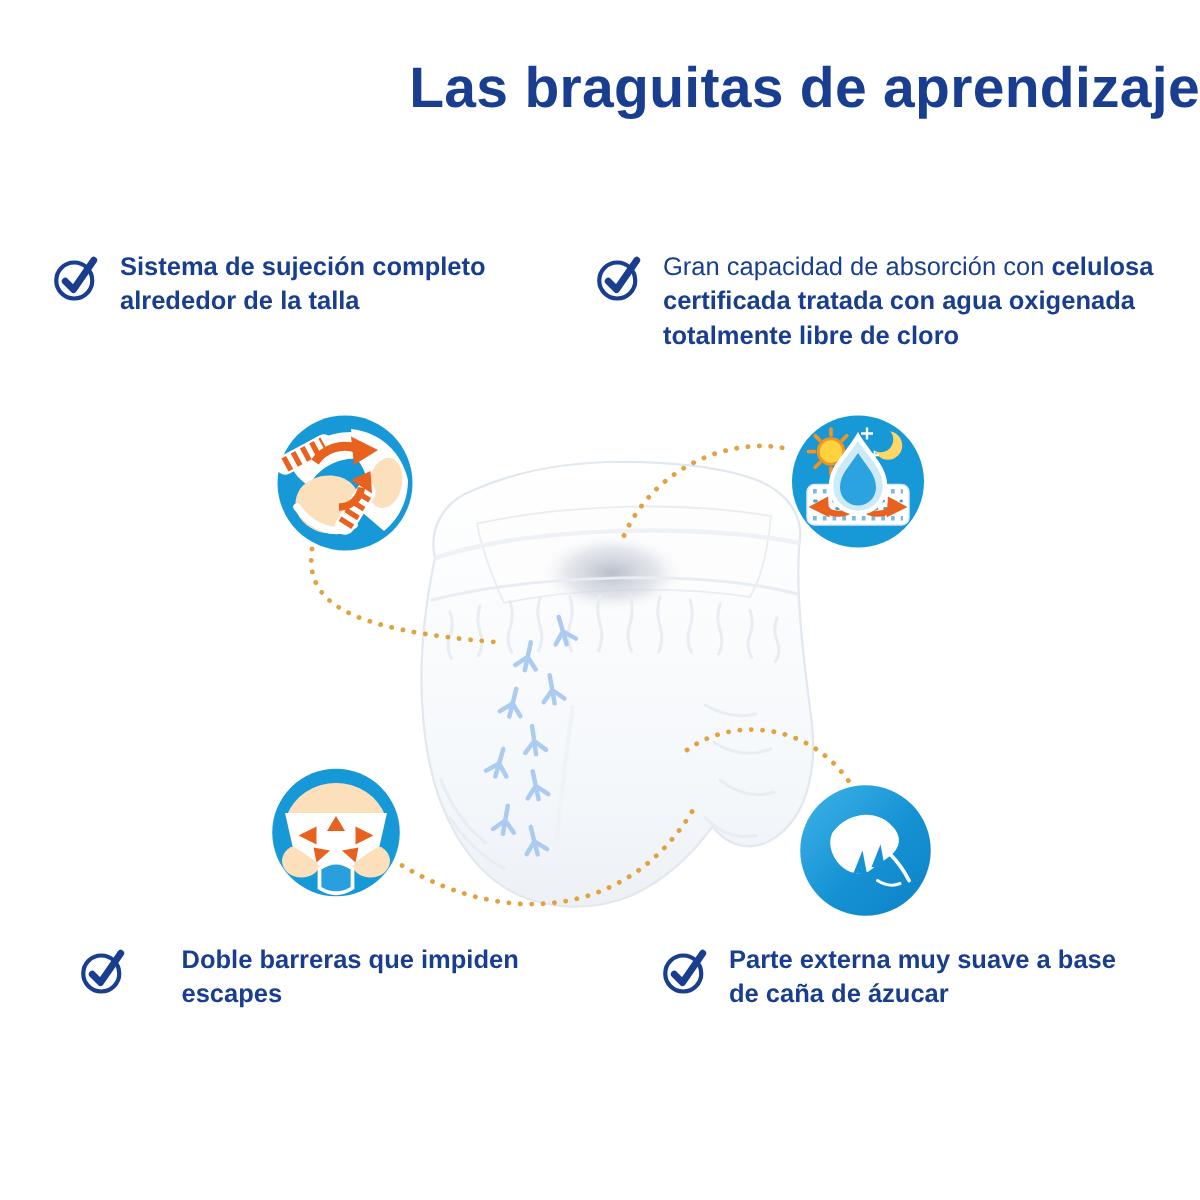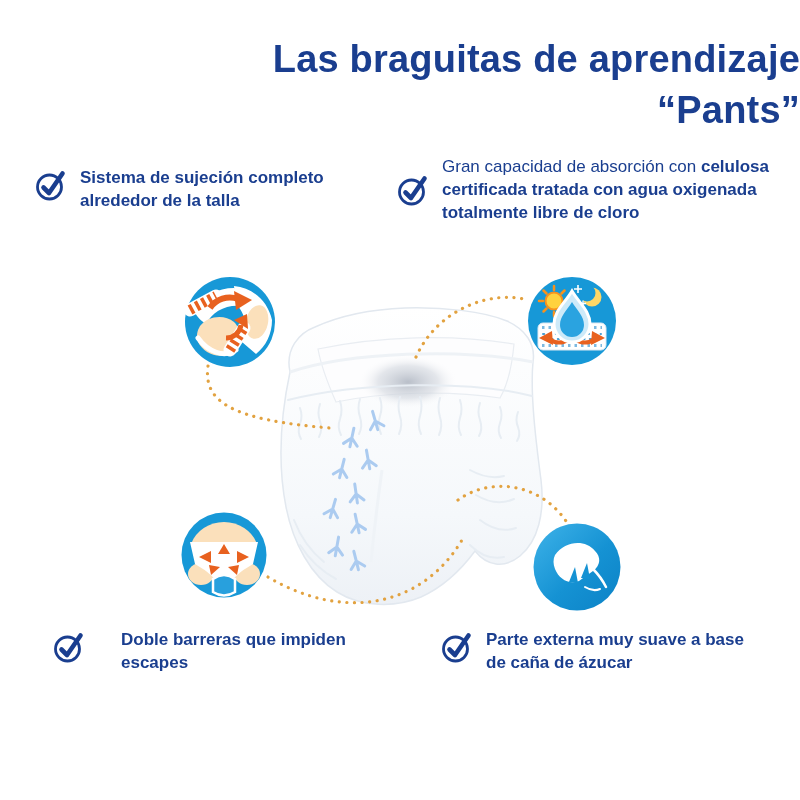--- a/index.html
+++ b/index.html
@@ -18,21 +18,21 @@
   .title{
     position:absolute;top:34px;left:0;width:800px;text-align:right;
     font-weight:700;font-size:38px;line-height:1.35;letter-spacing:.2px;
   }
   .bullet{position:absolute;display:flex;gap:10px;align-items:flex-start;
     font-size:17px;line-height:1.36;}
   .bullet svg{flex:0 0 auto;margin-top:1px;}
   .bullet .txt{font-weight:700;}
   .bullet .lead{font-weight:400;}
   .bullet.tl{left:34px;top:166px;width:318px;}
-  .bullet.tr{left:396px;top:155px;width:374px;align-items:center;}
+  .bullet.tr{left:396px;top:166px;width:374px;}
   .bullet.bl{left:52px;top:628px;width:300px;gap:33px;}
   .bullet.br{left:440px;top:628px;width:322px;}
   .scene{position:absolute;left:0;top:0;}
   .icon{position:absolute;}
   .icon-bg{fill:var(--icon-blue);}
   .orange-f{fill:var(--orange);}
   .orange-s{stroke:var(--orange);}
   .skin{fill:var(--skin);}
   .fp{stroke:var(--footprint);stroke-width:3;stroke-linecap:round;fill:none;}
   .dotline{stroke:var(--dotted-line);stroke-width:3.2;stroke-linecap:round;
@@ -194,21 +194,20 @@
   <circle cx="44" cy="44" r="43.5" fill="url(#fGrad)"></circle>
   <path d="M22,32 C32,18 52,16 62,28 C68,34 68,42 60,48 L46,58 C36,62 26,56 22,46 C20,41 20,36 22,32 Z" fill="#fff"></path>
   <polygon points="36,59 42,44 45,60" fill="#1592d3"></polygon>
   <polygon points="48,55 54,40 57,56" fill="#1592d3"></polygon>
   <path d="M60,46 C66,52 70,58 73,64" stroke="#fff" stroke-width="2.5" fill="none" stroke-linecap="round"></path>
   <path d="M52,64 Q60,69 67,66" stroke="#fff" stroke-width="2" fill="none" stroke-linecap="round"></path>
 </svg>
 
 <div class="title">
   <div>Las braguitas de aprendizaje</div>
-  <div>“Pants”</div>
 </div>
 
 <div class="bullet tl">
   <svg width="36" height="36" viewBox="0 0 36 36">
     <circle cx="15.5" cy="20" r="12" fill="none" stroke="currentColor" stroke-width="2.8"></circle>
     <path d="M9.5,20.5 L15,26 L28.5,6.5" fill="none" stroke="currentColor" stroke-width="4.6" stroke-linecap="round" stroke-linejoin="round"></path>
   </svg>
   <span class="txt">Sistema de sujeción completo alrededor de la talla</span>
 </div>
 

